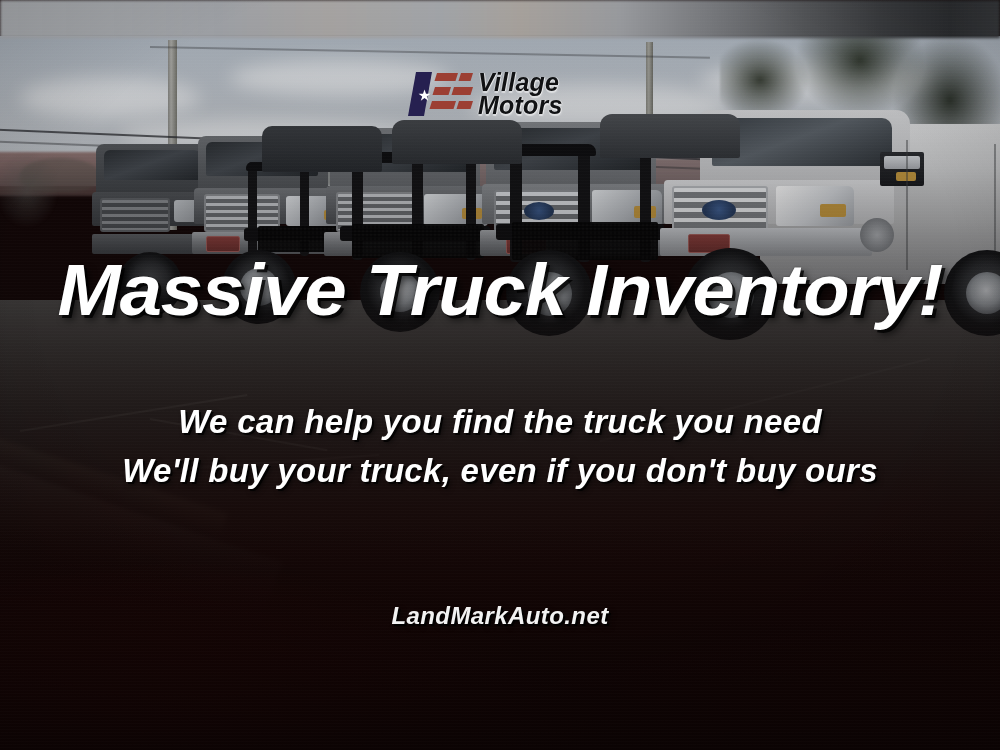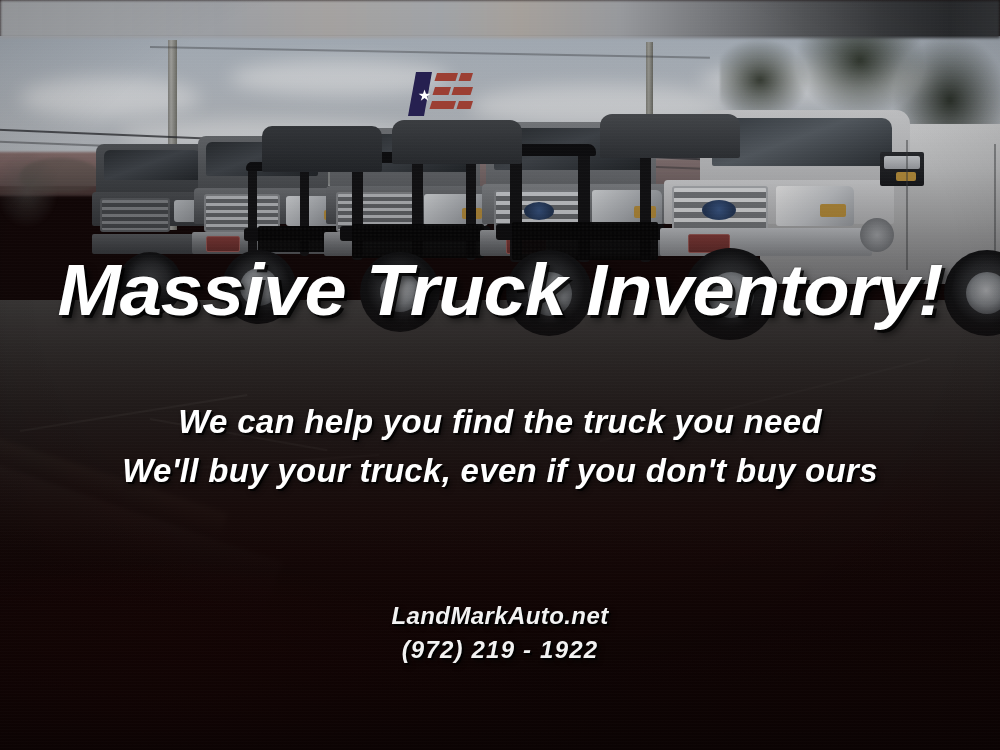--- a/index.html
+++ b/index.html
@@ -493,23 +493,26 @@
         <polygon points="14,22 22,22 19.8,30 11.8,30" fill="#262050"></polygon>
         <path d="M18.5 21.5 l1.5 4.2 4.4 0 -3.6 2.7 1.4 4.3 -3.7-2.7 -3.7 2.7 1.4-4.3 -3.6-2.7 4.4 0 z" fill="#ffffff"></path>
         <polygon points="31,5 52,5 49.5,13 28.5,13" fill="#9c3f33"></polygon>
         <polygon points="55,5 67,5 64.5,13 52.5,13" fill="#9c3f33"></polygon>
         <polygon points="29,19 45,19 42.5,27 26.5,27" fill="#9c3f33"></polygon>
         <polygon points="48,19 67,19 64.5,27 45.5,27" fill="#9c3f33"></polygon>
         <polygon points="26,33 50,33 47.5,41 23.5,41" fill="#9c3f33"></polygon>
         <polygon points="53,33 67,33 64.5,41 50.5,41" fill="#9c3f33"></polygon>
       </svg>
     </div>
+    <div class="logo-words">
+      <span class="logo-village">Village</span>
+      <span class="logo-motors">Motors</span>
+    </div>
   </div>
 
   <div class="headline">Massive Truck Inventory!</div>
 
   <div class="sub sub-2">We can help you find the truck you need</div>
   <div class="sub sub-3">We'll buy your truck, even if you don't buy ours</div>
 
   <div class="footer footer-site">LandMarkAuto.net</div>
-  <div class="footer footer-phone">(972) 219 - 1922</div>
 
 </div>
 
 </body></html>

